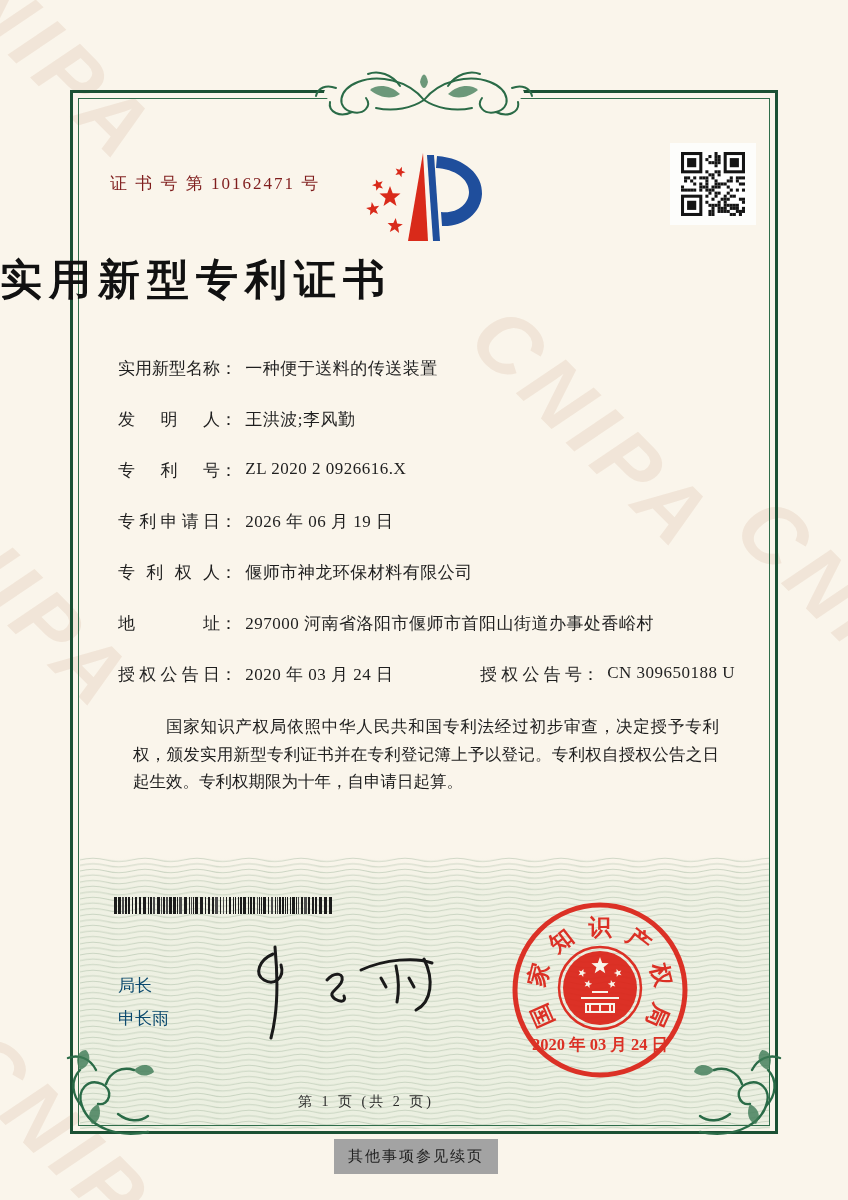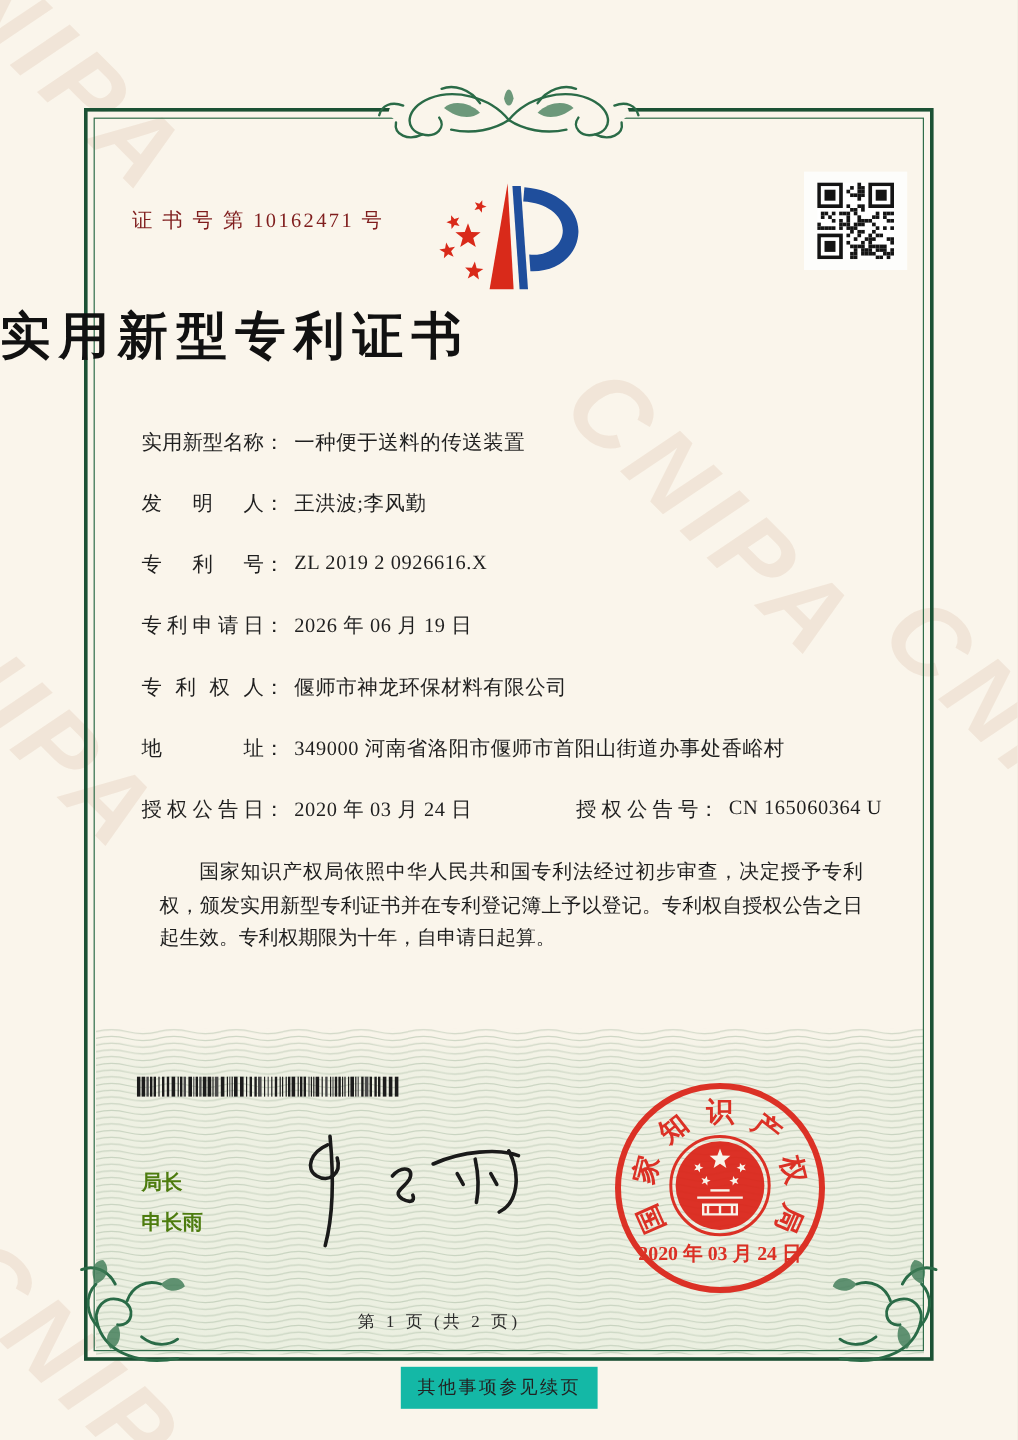--- a/index.html
+++ b/index.html
@@ -40,26 +40,26 @@
   .colon{display:inline-block;}
   .fvalue{display:inline-block;margin-left:4px;letter-spacing:0.5px;}
   .pair2{position:absolute;left:362px;top:0;}
   
   .body-text{position:absolute;left:117px;top:697px;width:618px;z-index:5;
     font-size:16.5px;line-height:27.5px;text-align:justify;color:#202020;}
   .body-text p{margin:16px;text-indent:2em;}
   
   .barcode{position:absolute;left:114px;top:897px;z-index:5;}
   .director{position:absolute;left:118px;top:969px;z-index:5;font-size:17px;line-height:33px;
-    font-family:"Liberation Sans","DejaVu Sans",sans-serif;color:#4d7c0f;font-weight:bold;}
+    font-family:"Liberation Sans","DejaVu Sans",sans-serif;color:#0c4a6e;}
   .signature{position:absolute;left:215px;top:938px;z-index:6;}
   .seal{position:absolute;left:508px;top:898px;width:184px;height:184px;z-index:6;opacity:0.93;}
   .page-footer{position:absolute;left:0;top:1093px;width:732px;text-align:center;z-index:5;
     font-size:14px;letter-spacing:3px;color:#2b2b2b;}
-  .cont-note{position:absolute;left:334px;top:1139px;z-index:5;background:#14b8a6;
+  .cont-note{position:absolute;left:334px;top:1139px;z-index:5;background:#a3a3a3;
     padding:8px 14px;font-size:15px;letter-spacing:2px;color:#222;}
 </style>
 </head>
 <body>
 
 <div id="page">
 
   <div class="wm" style="left:-165px;top:-20px;">CNIPA</div>
   <div class="wm" style="left:393px;top:368px;">CNIPA</div>
   <div class="wm" style="left:-188px;top:528px;">CNIPA</div>
@@ -313,21 +313,21 @@
           <span>人</span>
         </span><span class="colon">：</span></span>
     <span class="fvalue">王洪波;李风勤</span>
   </div>
   <div class="field-row" style="top:459px;">
     <span class="flabel"><span class="char-justify">
           <span>专</span>
           <span>利</span>
           <span>号</span>
         </span><span class="colon">：</span></span>
-    <span class="fvalue">ZL 2019 2 0926616.X</span>
+    <span class="fvalue">ZL 2020 2 0926616.X</span>
   </div>
   <div class="field-row" style="top:510px;">
     <span class="flabel"><span class="char-justify">
           <span>专</span>
           <span>利</span>
           <span>申</span>
           <span>请</span>
           <span>日</span>
         </span><span class="colon">：</span></span>
     <span class="fvalue">2026 年 06 月 19 日</span>
@@ -339,40 +339,40 @@
           <span>权</span>
           <span>人</span>
         </span><span class="colon">：</span></span>
     <span class="fvalue">偃师市神龙环保材料有限公司</span>
   </div>
   <div class="field-row" style="top:612px;">
     <span class="flabel"><span class="char-justify">
           <span>地</span>
           <span>址</span>
         </span><span class="colon">：</span></span>
-    <span class="fvalue">349000 河南省洛阳市偃师市首阳山街道办事处香峪村</span>
+    <span class="fvalue">297000 河南省洛阳市偃师市首阳山街道办事处香峪村</span>
   </div>
   <div class="field-row" style="top:663px;">
     <span class="flabel"><span class="char-justify">
           <span>授</span>
           <span>权</span>
           <span>公</span>
           <span>告</span>
           <span>日</span>
         </span><span class="colon">：</span></span>
     <span class="fvalue">2020 年 03 月 24 日</span>
     <span class="pair2">
       <span class="flabel"><span class="char-justify">
             <span>授</span>
             <span>权</span>
             <span>公</span>
             <span>告</span>
             <span>号</span>
           </span><span class="colon">：</span></span>
-      <span class="fvalue">CN 165060364 U</span>
+      <span class="fvalue">CN 309650188 U</span>
     </span>
   </div>
 
   <div class="body-text">
     <p>国家知识产权局依照中华人民共和国专利法经过初步审查，决定授予专利权，颁发实用新型专利证书并在专利登记簿上予以登记。专利权自授权公告之日起生效。专利权期限为十年，自申请日起算。</p>
   </div>
 
   <div class="barcode">
     <svg id="bcsvg" width="224" height="17">
         <rect x="0" y="0" width="3" height="17" fill="#1c1c1c"></rect>

